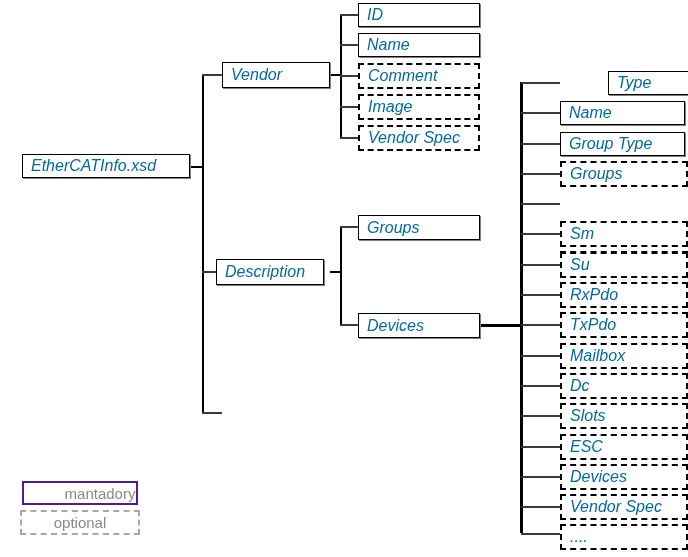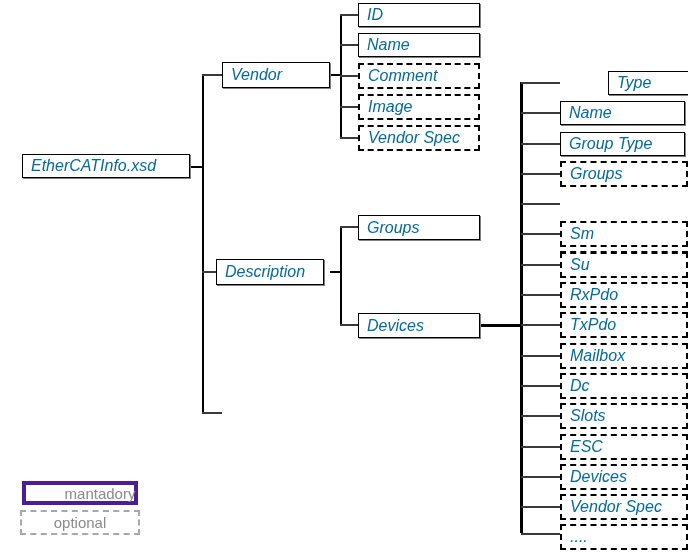--- a/index.html
+++ b/index.html
@@ -42,21 +42,21 @@
     box-sizing: border-box;
     background: #ffffff;
     font-size: 15px;
     color: #8a8a8a;
     display: flex;
     align-items: center;
     justify-content: center;
     white-space: nowrap;
   }
   .legend-box.solid {
-    border: 4px solid #4c1d95;
+    border: 2px solid #4c1d95;
     padding-left: 40px;
   }
   .legend-box.dashed {
     border: 2px dashed #a8a8a8;
   }
   .ln {
     position: absolute;
     background: #000000;
   }
   .ln.h { height: 2px; }

